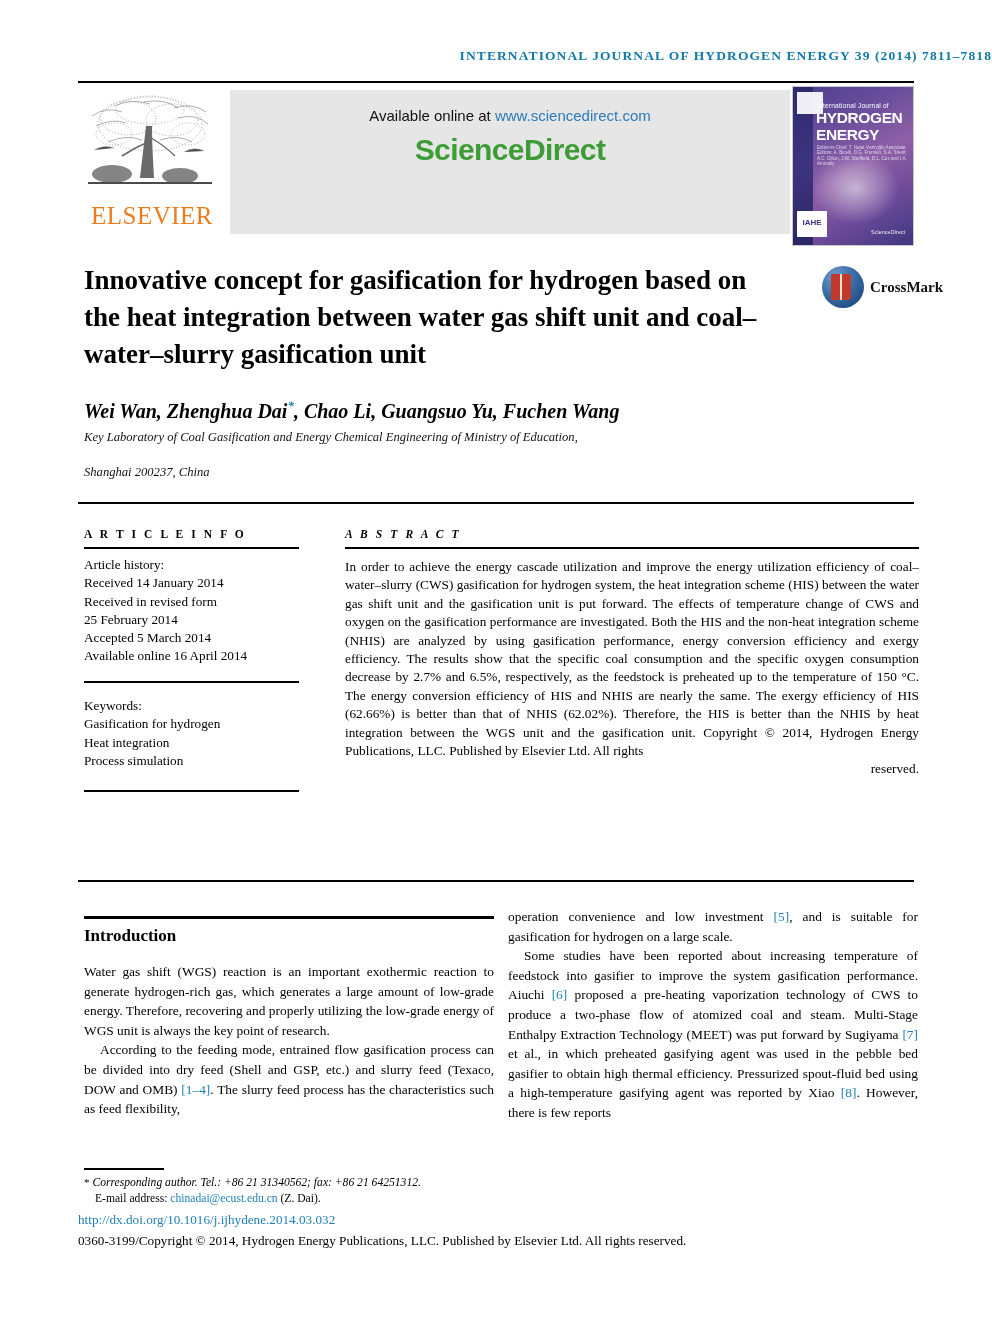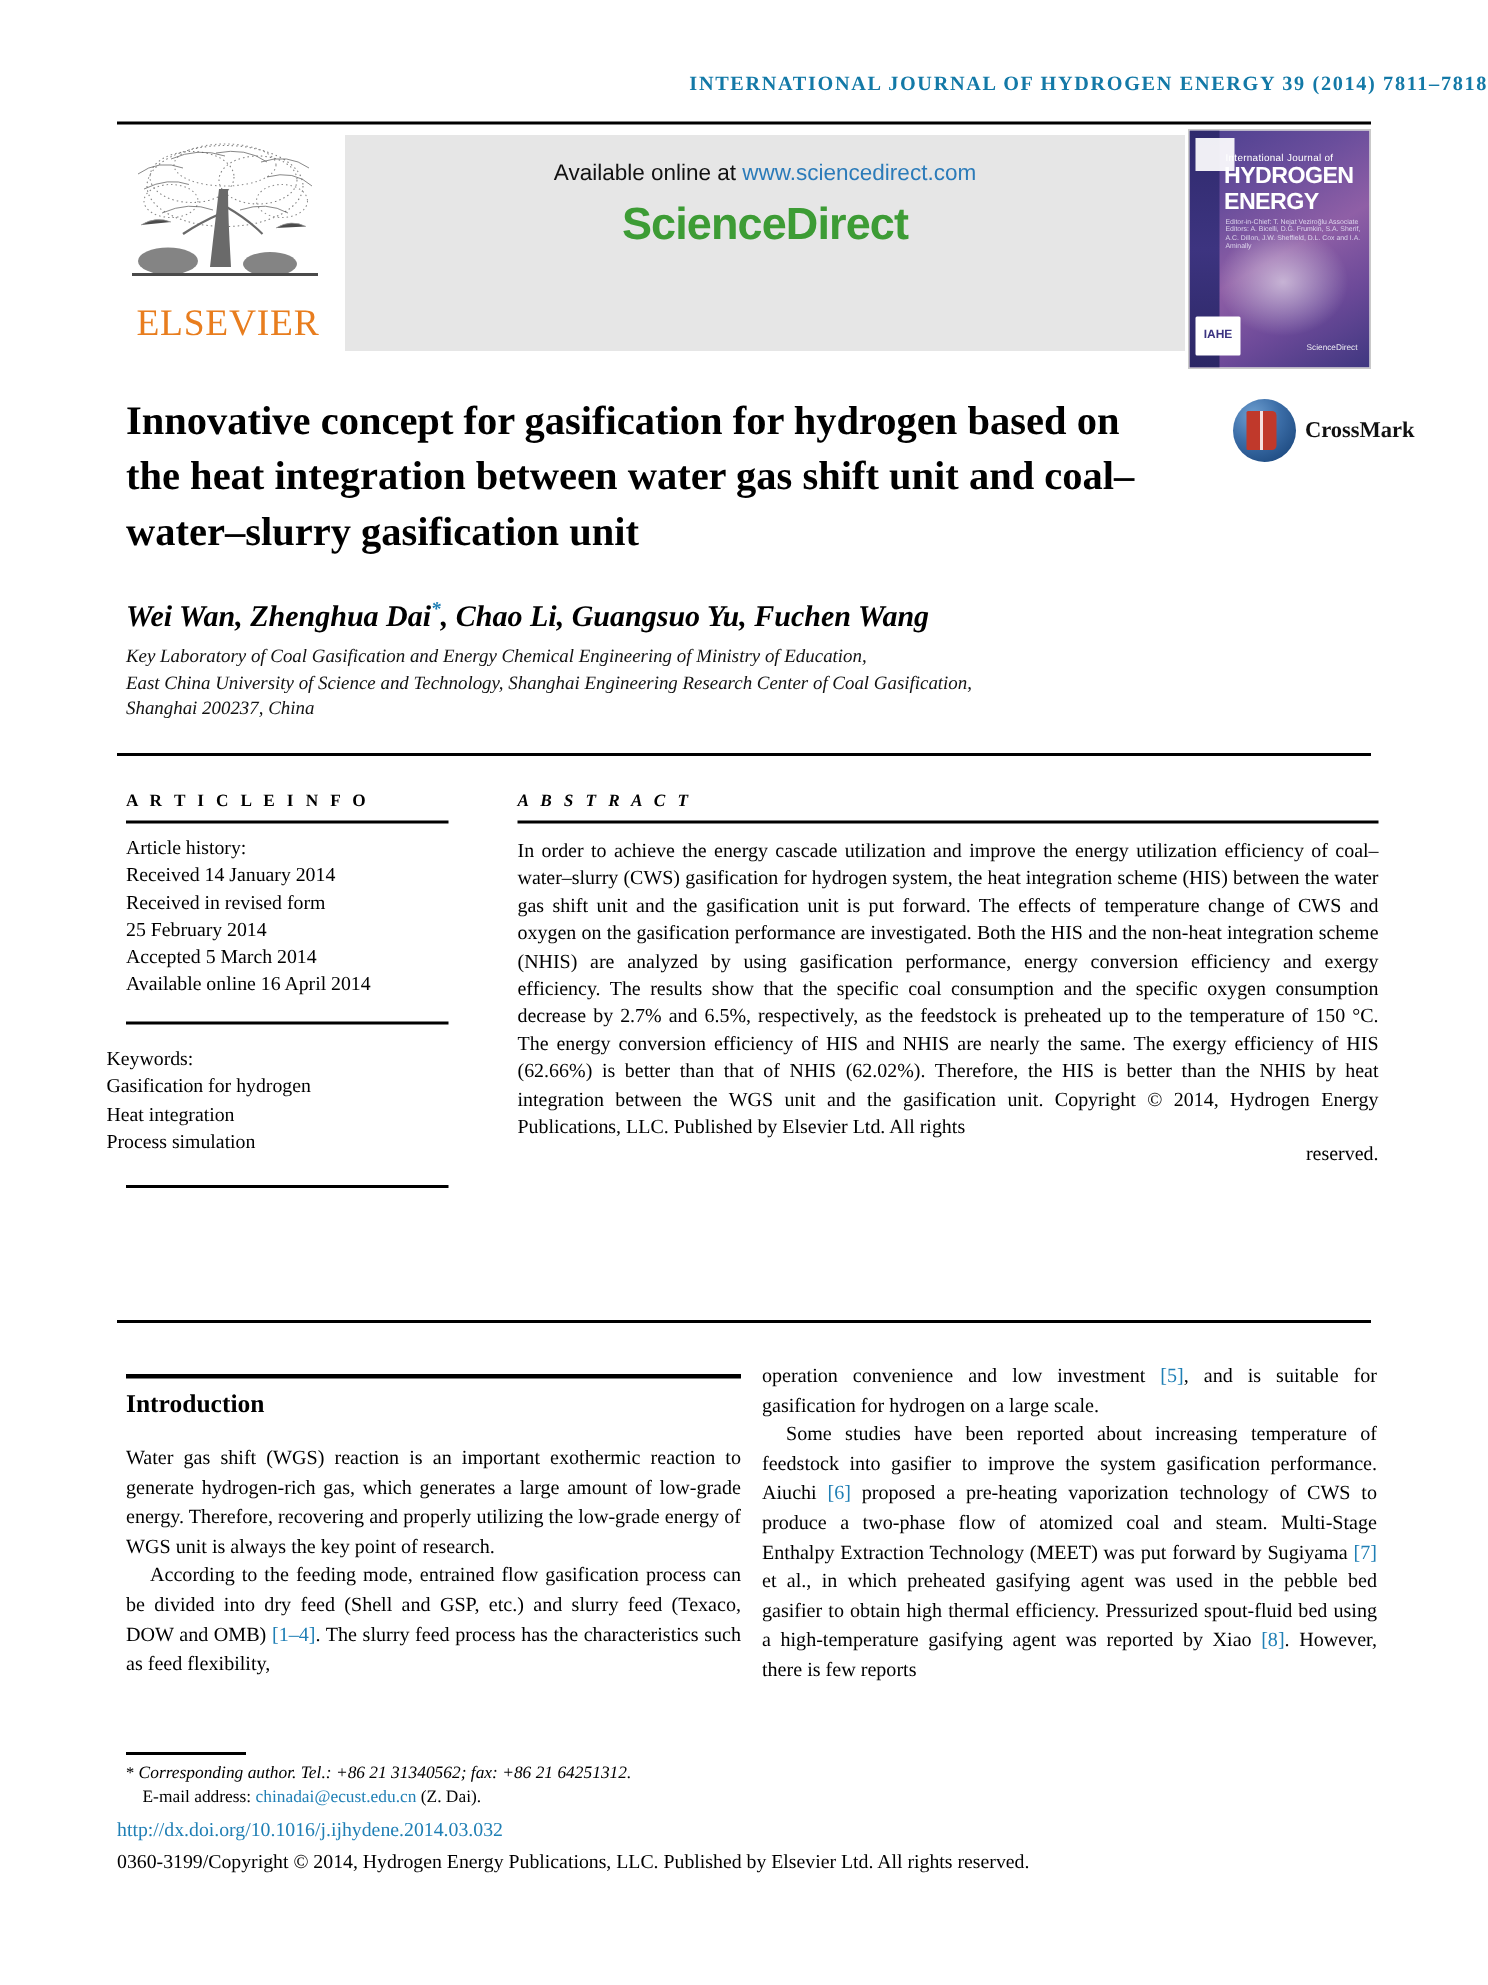--- a/index.html
+++ b/index.html
@@ -313,21 +313,21 @@
     left: 84px;
     top: 556px;
     width: 215px;
     font-family: "Liberation Serif", "DejaVu Serif", serif;
     font-size: 13.2px;
     line-height: 18.3px;
     color: #000;
   }
   .kw {
     position: absolute;
-    left: 71px;
+    left: 84px;
     top: 697px;
     width: 215px;
     font-family: "Liberation Serif", "DejaVu Serif", serif;
     font-size: 13.2px;
     line-height: 18.3px;
     color: #000;
   }
   .abstract {
     position: absolute;
     left: 345px;
@@ -503,21 +503,21 @@
       <div class="cm-book"></div>
     </div>
     <div class="cm-text">CrossMark</div>
   </div>
 
   <div class="authors">
     <span>Wei Wan, Zhenghua Dai</span><sup>*</sup><span>, Chao Li, Guangsuo Yu, Fuchen Wang</span>
   </div>
   <div class="affil">
     <span>Key Laboratory of Coal Gasification and Energy Chemical Engineering of Ministry of Education,</span><br>
-    <span>East China University of Science and Technology, Shanghai Engineering Research Center of Coal Gasification,</span><br>
+    <br>
     <span>Shanghai 200237, China</span>
   </div>
 
   <div class="rule-wide" style="top:502px;"></div>
 
   <div class="lbl" style="left:84px; top:528px;">A R T I C L E   I N F O</div>
   <div class="rule-thin" style="left:84px; top:547px; width:215px;"></div>
 
   <div class="lbl" style="left:345px; top:528px;font-style:italic;">A B S T R A C T</div>
   <div class="rule-thin" style="left:345px; top:547px; width:574px;"></div>

